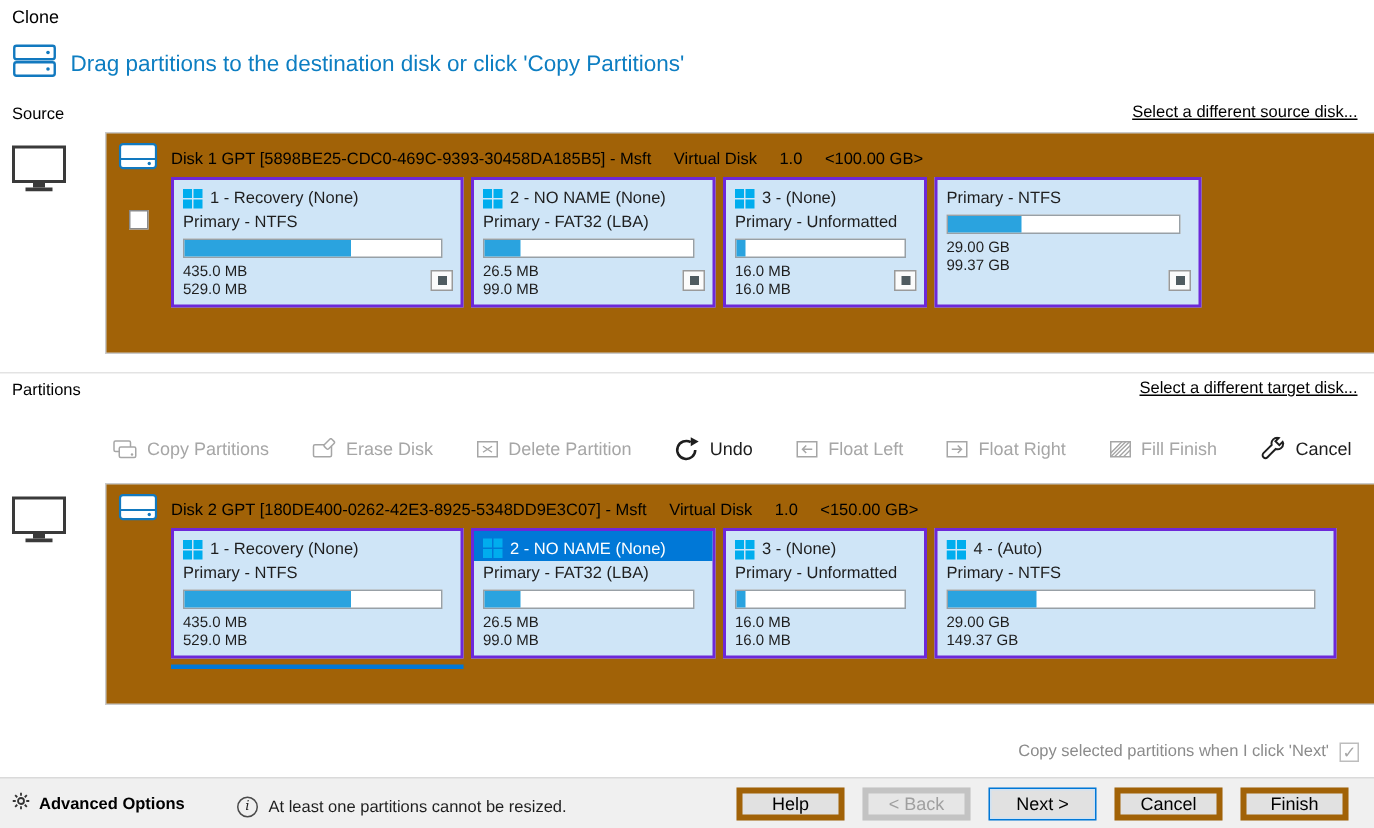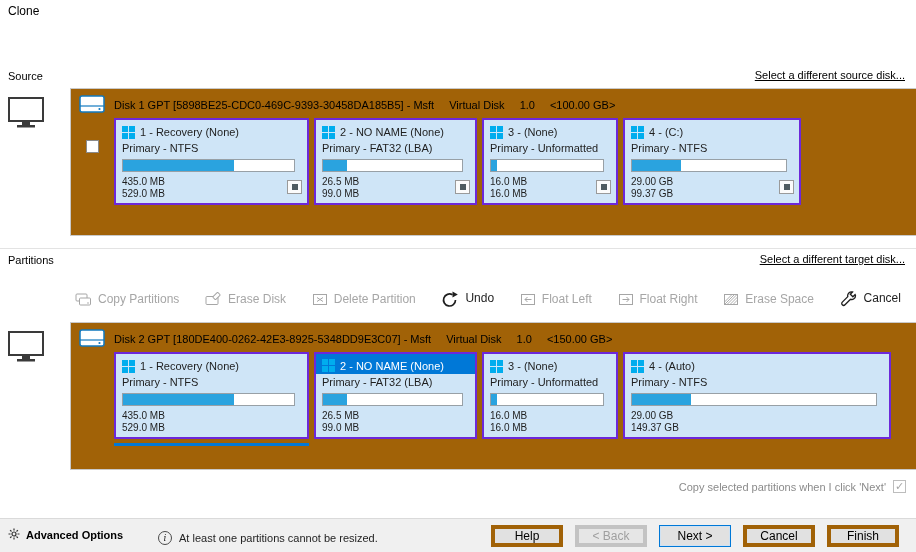--- a/index.html
+++ b/index.html
@@ -43,43 +43,54 @@
   .win-logo i{background:#00adee}
   .part-type{font-size:11px;margin-top:2px;white-space:nowrap;overflow:hidden}
   .part-bar{margin-top:5px;margin-right:6px;height:13px;background:#fff;border:1px solid #98a0a6}
   .part-fill{height:100%;background:#2aa3df}
   .part-sizes{margin-top:4px;font-size:10px;line-height:12px}
   .corner-btn{position:absolute;right:5px;bottom:9px;width:15px;height:14px;background:#fbfbfb;border:1px solid #9a9a9a;display:flex;align-items:center;justify-content:center;cursor:pointer}
   .corner-dot{width:6px;height:6px;background:#4f5b60}
   .partition.underlined::after{content:"";position:absolute;left:-2px;right:-2px;bottom:-9px;height:3px;background:#0078d7}
 
   .toolbar{position:absolute;left:70px;top:283px;width:836px;height:32px;display:flex;align-items:center;justify-content:space-between;padding:0 5px}
-  .tool-item{display:flex;gap:6px;font-size:12px;color:#1e1e1e;cursor:pointer;white-space:nowrap}
+  .tool-item{display:flex;align-items:center;gap:6px;font-size:12px;color:#1e1e1e;cursor:pointer;white-space:nowrap}
   .tool-item.disabled{color:#a6a6a6;cursor:default}
   .tool-icon{display:flex;align-items:center}
 
-  .copy-confirm{position:absolute;right:10px;top:480px;display:flex;align-items:center;gap:7px;color:#8b8b8b;font-size:11px}
+  .copy-confirm{position:absolute;right:10px;top:495px;display:flex;gap:7px;color:#8b8b8b;font-size:11px}
 
   .bottom-bar{position:absolute;left:0;top:518px;width:916px;height:34px;background:#f0f0f0;border-top:1px solid #dadada}
   .adv{position:absolute;left:8px;top:9px;display:flex;align-items:center;gap:6px;cursor:pointer}
   .adv-text{color:#000;font-size:11px;font-weight:bold}
   .status{position:absolute;left:158px;top:12px;display:flex;align-items:center;gap:7px;font-size:11px;color:#1e1e1e}
   .info-icon{width:14px;height:14px;border:1px solid #4a4a4a;border-radius:50%;display:flex;align-items:center;justify-content:center;font-size:9px;font-style:italic;font-family:"DejaVu Serif",serif;flex:0 0 auto}
   .buttons{position:absolute;right:17px;top:6px;display:flex;gap:12px}
   .btn{width:72px;height:22px;font-size:12px;font-family:inherit;background:#e1e1e1;border:4px solid #a16207;color:#000;cursor:pointer}
   .btn.disabled{color:#9f9f9f;background:#e6e6e6;border-color:#c3c3c3;cursor:default}
   .btn.default{border:1px solid #0078d7;box-shadow:inset 0 0 0 1px #cfe2f3}
 </style>
 </head>
 <body>
 
 <div class="page">
 
   <div class="page-title">Clone</div>
 
+  <div class="instruction-row">
+    <span>
+      <svg width="30" height="28" viewBox="0 0 30 28">
+        <rect x="1.5" y="3.5" width="27" height="9" rx="1.5" fill="#fff" stroke="#1279bf" stroke-width="1.6"></rect>
+        <rect x="1.5" y="14.5" width="27" height="9" rx="1.5" fill="#fff" stroke="#1279bf" stroke-width="1.6"></rect>
+        <circle cx="24" cy="8" r="1.2" fill="#1279bf"></circle>
+        <circle cx="24" cy="19" r="1.2" fill="#1279bf"></circle>
+      </svg>
+    </span>
+    <span class="instruction">Drag partitions to the destination disk or click 'Copy Partitions'</span>
+  </div>
 
   <div class="section-label source-label">Source</div>
   <a class="link source-link">Select a different source disk...</a>
 
   <span class="monitor source-monitor">
     <svg width="40" height="34" viewBox="0 0 40 34">
       <rect x="3" y="2" width="34" height="23" fill="#fff" stroke="#3a3a3a" stroke-width="2"></rect>
       <rect x="16" y="25" width="8" height="4" fill="#3a3a3a"></rect>
       <rect x="11" y="29" width="18" height="2.5" fill="#3a3a3a"></rect>
     </svg>
@@ -163,29 +174,20 @@
     </div>
     <div class="part-sizes">
       <div>16.0 MB</div>
       <div>16.0 MB</div>
     </div>
     <span class="corner-btn">
             <span class="corner-dot"></span>
           </span>
   </div>
         <div class="partition" style="width: 178px;">
-    <div class="part-title">
-      <span class="win-logo">
-              <i></i>
-              <i></i>
-              <i></i>
-              <i></i>
-            </span>
-      <span>4 -  (C:)</span>
-    </div>
     <div class="part-type">Primary - NTFS</div>
     <div class="part-bar">
       <div class="part-fill" style="width: 32%;"></div>
     </div>
     <div class="part-sizes">
       <div>29.00 GB</div>
       <div>99.37 GB</div>
     </div>
     <span class="corner-btn">
             <span class="corner-dot"></span>
@@ -255,21 +257,21 @@
         </span>
     <span>Float Right</span>
   </span>
       <span class="tool-item disabled">
     <span class="tool-icon">
           <svg width="16" height="15" viewBox="0 0 16 15">
       <rect x="1.5" y="2.5" width="13" height="10" fill="#fff" stroke="currentColor"></rect>
       <path d="M1.5 10 9 2.5 M1.5 12.5 11.5 2.5 M4 12.5 14 2.5 M7 12.5 14.5 5 M10 12.5 14.5 8" stroke="currentColor" stroke-width="0.9" fill="none"></path>
     </svg>
         </span>
-    <span>Erase Space</span>
+    <span>Fill Finish</span>
   </span>
       <span class="tool-item">
     <span class="tool-icon">
           <svg width="18" height="17" viewBox="0 0 18 17">
       <path d="M15.5 4.7a3.8 3.8 0 0 1-5 3.6L5 13.8a1.9 1.9 0 1 1-2.7-2.7L7.8 5.6A3.8 3.8 0 0 1 12.5 1L10.3 3.2l2.6 2.6L15.1 3.6a3.8 3.8 0 0 1 .4 1.1z" fill="none" stroke="currentColor" stroke-width="1.3"></path>
     </svg>
         </span>
     <span>Cancel</span>
   </span>
     </div>

